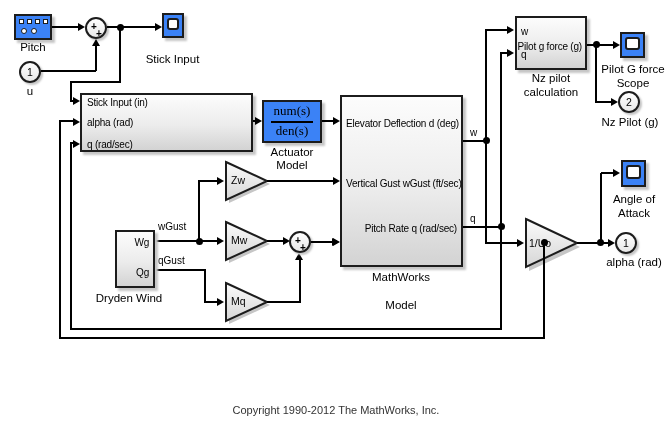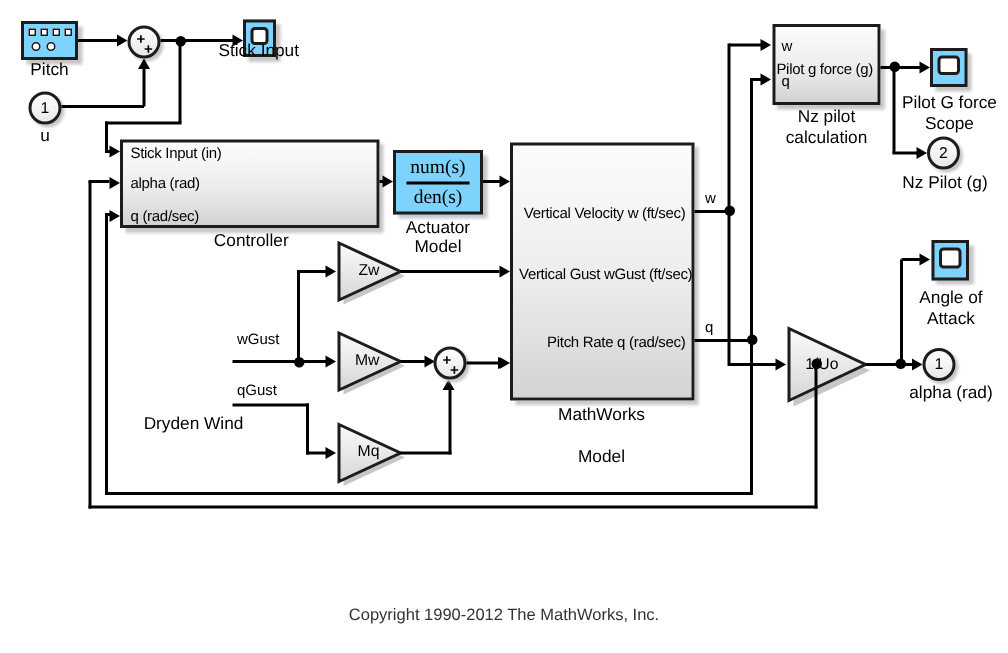--- a/index.html
+++ b/index.html
@@ -6,40 +6,40 @@
   html,body { background:#ffffff; }
   #canvas {
     position:relative; width:672px; height:435px; background:#ffffff;
     font-family:"Liberation Sans", sans-serif; color:#000; overflow:hidden;
   }
   .blk {
     position:absolute; border:2px solid #1c1c1c;
     background:linear-gradient(180deg,#fcfcfc 0%,#ececec 55%,#d3d3d3 100%);
     box-shadow:3px 3px 2px #c6c6c6;
   }
-  .white { background:#7dd3fc; }
+  .white { background:#3b82f6; }
   .circ {
     position:absolute; width:22px; height:22px; border:2px solid #1c1c1c; border-radius:50%;
     background:linear-gradient(180deg,#ffffff 0%,#e8e8e8 100%);
     box-shadow:2px 2px 2px #c6c6c6;
     display:flex; align-items:center; justify-content:center;
     font-size:10.5px;
   }
   .wire { position:absolute; background:#000; }
   .wh { height:2px; } .wv { width:2px; }
   .arr-r { position:absolute; width:0; height:0; border-top:4px solid transparent; border-bottom:4px solid transparent; border-left:7px solid #000; }
   .arr-u { position:absolute; width:0; height:0; border-left:4px solid transparent; border-right:4px solid transparent; border-bottom:7px solid #000; }
   .dot { position:absolute; width:7px; height:7px; border-radius:50%; background:#000; }
   .lbl { position:absolute; font-size:11.5px; line-height:13px; text-align:center; white-space:nowrap; }
   .ptxt { position:absolute; font-size:10px; line-height:12px; white-space:nowrap; letter-spacing:-0.2px; }
   .sig { position:absolute; font-size:10px; line-height:11px; white-space:nowrap; }
   .plus { position:absolute; font-size:10px; line-height:9px; font-weight:bold; }
   .screen { position:absolute; left:3px; top:3px; right:3px; bottom:6px; border:2px solid #1c1c1c; border-radius:3px; background:#fff; }
   .tri { position:absolute; overflow:visible; }
-  .tri-lbl { position:absolute; font-size:10.5px; text-align:right; white-space:nowrap; }
+  .tri-lbl { position:absolute; font-size:10.5px; text-align:left; white-space:nowrap; }
   .frac { font-family:"Liberation Serif", serif; font-size:13px; line-height:14px; text-align:center; }
   .sq { position:absolute; width:5px; height:5px; border:1px solid #1c1c1c; background:#fff; }
   .ci { position:absolute; width:6px; height:6px; border:1px solid #1c1c1c; border-radius:50%; background:#fff; }
 </style>
 </head>
 <body>
 
 <div id="canvas">
 
   <svg width="0" height="0">
@@ -74,21 +74,21 @@
 
   
   <div class="wire wh" style="left:107px;top:26px;width:49px"></div>
   <div class="arr-r" style="left:155px;top:23px"></div>
   <div class="dot" style="left:117px;top:24px"></div>
 
   
   <div class="blk white" style="left:162px;top:13px;width:22px;height:25px">
     <span class="screen"></span>
   </div>
-  <div class="lbl" style="left:135px;top:28px;width:75px">Stick Input</div>
+  <div class="lbl" style="left:135px;top:53px;width:75px">Stick Input</div>
 
   
   <div class="circ" style="left:19px;top:61px">
     <span>1</span>
   </div>
   <div class="lbl" style="left:15px;top:85px;width:30px">u</div>
   <div class="wire wh" style="left:41px;top:70px;width:55px"></div>
   <div class="wire wv" style="left:95px;top:46px;height:25px"></div>
   <div class="arr-u" style="left:92px;top:39px"></div>
 
@@ -98,21 +98,20 @@
   <div class="wire wv" style="left:70px;top:81px;height:21px"></div>
   <div class="wire wh" style="left:70px;top:100px;width:5px"></div>
   <div class="arr-r" style="left:73px;top:97px"></div>
 
   
   <div class="blk" style="left:80px;top:93px;width:173px;height:59px">
     <span class="ptxt" style="left:5px;top:2px">Stick Input (in)</span>
     <span class="ptxt" style="left:5px;top:22px">alpha (rad)</span>
     <span class="ptxt" style="left:5px;top:44px">q (rad/sec)</span>
   </div>
-  <div class="lbl" style="left:105px;top:155px;width:125px">Controller</div>
   <div class="arr-r" style="left:73px;top:118px"></div>
   <div class="arr-r" style="left:73px;top:140px"></div>
 
   
   <div class="wire wh" style="left:253px;top:120px;width:4px"></div>
   <div class="arr-r" style="left:255px;top:117px"></div>
 
   
   <div class="blk white" style="left:262px;top:100px;width:60px;height:43px">
     <div class="frac" style="position:absolute;left:0;top:2px;width:100%">num(s)</div>
@@ -121,21 +120,21 @@
   </div>
   <div class="lbl" style="left:257px;top:146px;width:70px">Actuator</div>
   <div class="lbl" style="left:257px;top:159px;width:70px">Model</div>
 
   
   <div class="wire wh" style="left:322px;top:120px;width:12px"></div>
   <div class="arr-r" style="left:333px;top:117px"></div>
 
   
   <div class="blk" style="left:340px;top:95px;width:123px;height:172px">
-    <span class="ptxt" style="right:4px;top:40px">Vertical Velocity w (ft/sec)</span>
+    <span class="ptxt" style="left:4px;top:21px">Elevator Deflection d (deg)</span>
     <span class="ptxt" style="left:4px;top:81px">Vertical Gust wGust (ft/sec)</span>
     <span class="ptxt" style="right:4px;top:126px">Pitch Rate q (rad/sec)</span>
   </div>
   <div class="lbl" style="left:351px;top:271px;width:100px">MathWorks</div>
   <div class="lbl" style="left:351px;top:299px;width:100px">Model</div>
   <div class="arr-r" style="left:333px;top:177px"></div>
   <div class="arr-r" style="left:333px;top:238px"></div>
 
   
   <svg class="tri" style="left:225px;top:161px" width="46" height="43">
@@ -180,21 +179,25 @@
 
   
   <div class="circ" style="left:289px;top:231px">
     <span class="plus" style="left:4px;top:3px">+</span>
     <span class="plus" style="left:9px;top:10px">+</span>
   </div>
   <div class="wire wh" style="left:311px;top:241px;width:22px"></div>
   <div class="arr-r" style="left:332px;top:238px"></div>
 
   
-  <div class="lbl" style="left:84px;top:277px;width:90px">Dryden Wind</div>
+  <div class="blk" style="left:115px;top:230px;width:40px;height:58px">
+    <span class="ptxt" style="right:4px;top:5px">Wg</span>
+    <span class="ptxt" style="right:4px;top:35px">Qg</span>
+  </div>
+  <div class="lbl" style="left:84px;top:292px;width:90px">Dryden Wind</div>
 
   
   <div class="wire wh" style="left:463px;top:140px;width:24px"></div>
   <div class="dot" style="left:483px;top:137px"></div>
   <div class="wire wv" style="left:485px;top:29px;height:215px"></div>
   <div class="sig" style="left:470px;top:127px">w</div>
   <div class="wire wh" style="left:486px;top:29px;width:22px"></div>
   <div class="arr-r" style="left:507px;top:26px"></div>
   <div class="wire wh" style="left:486px;top:242px;width:32px"></div>
   <div class="arr-r" style="left:517px;top:239px"></div>

